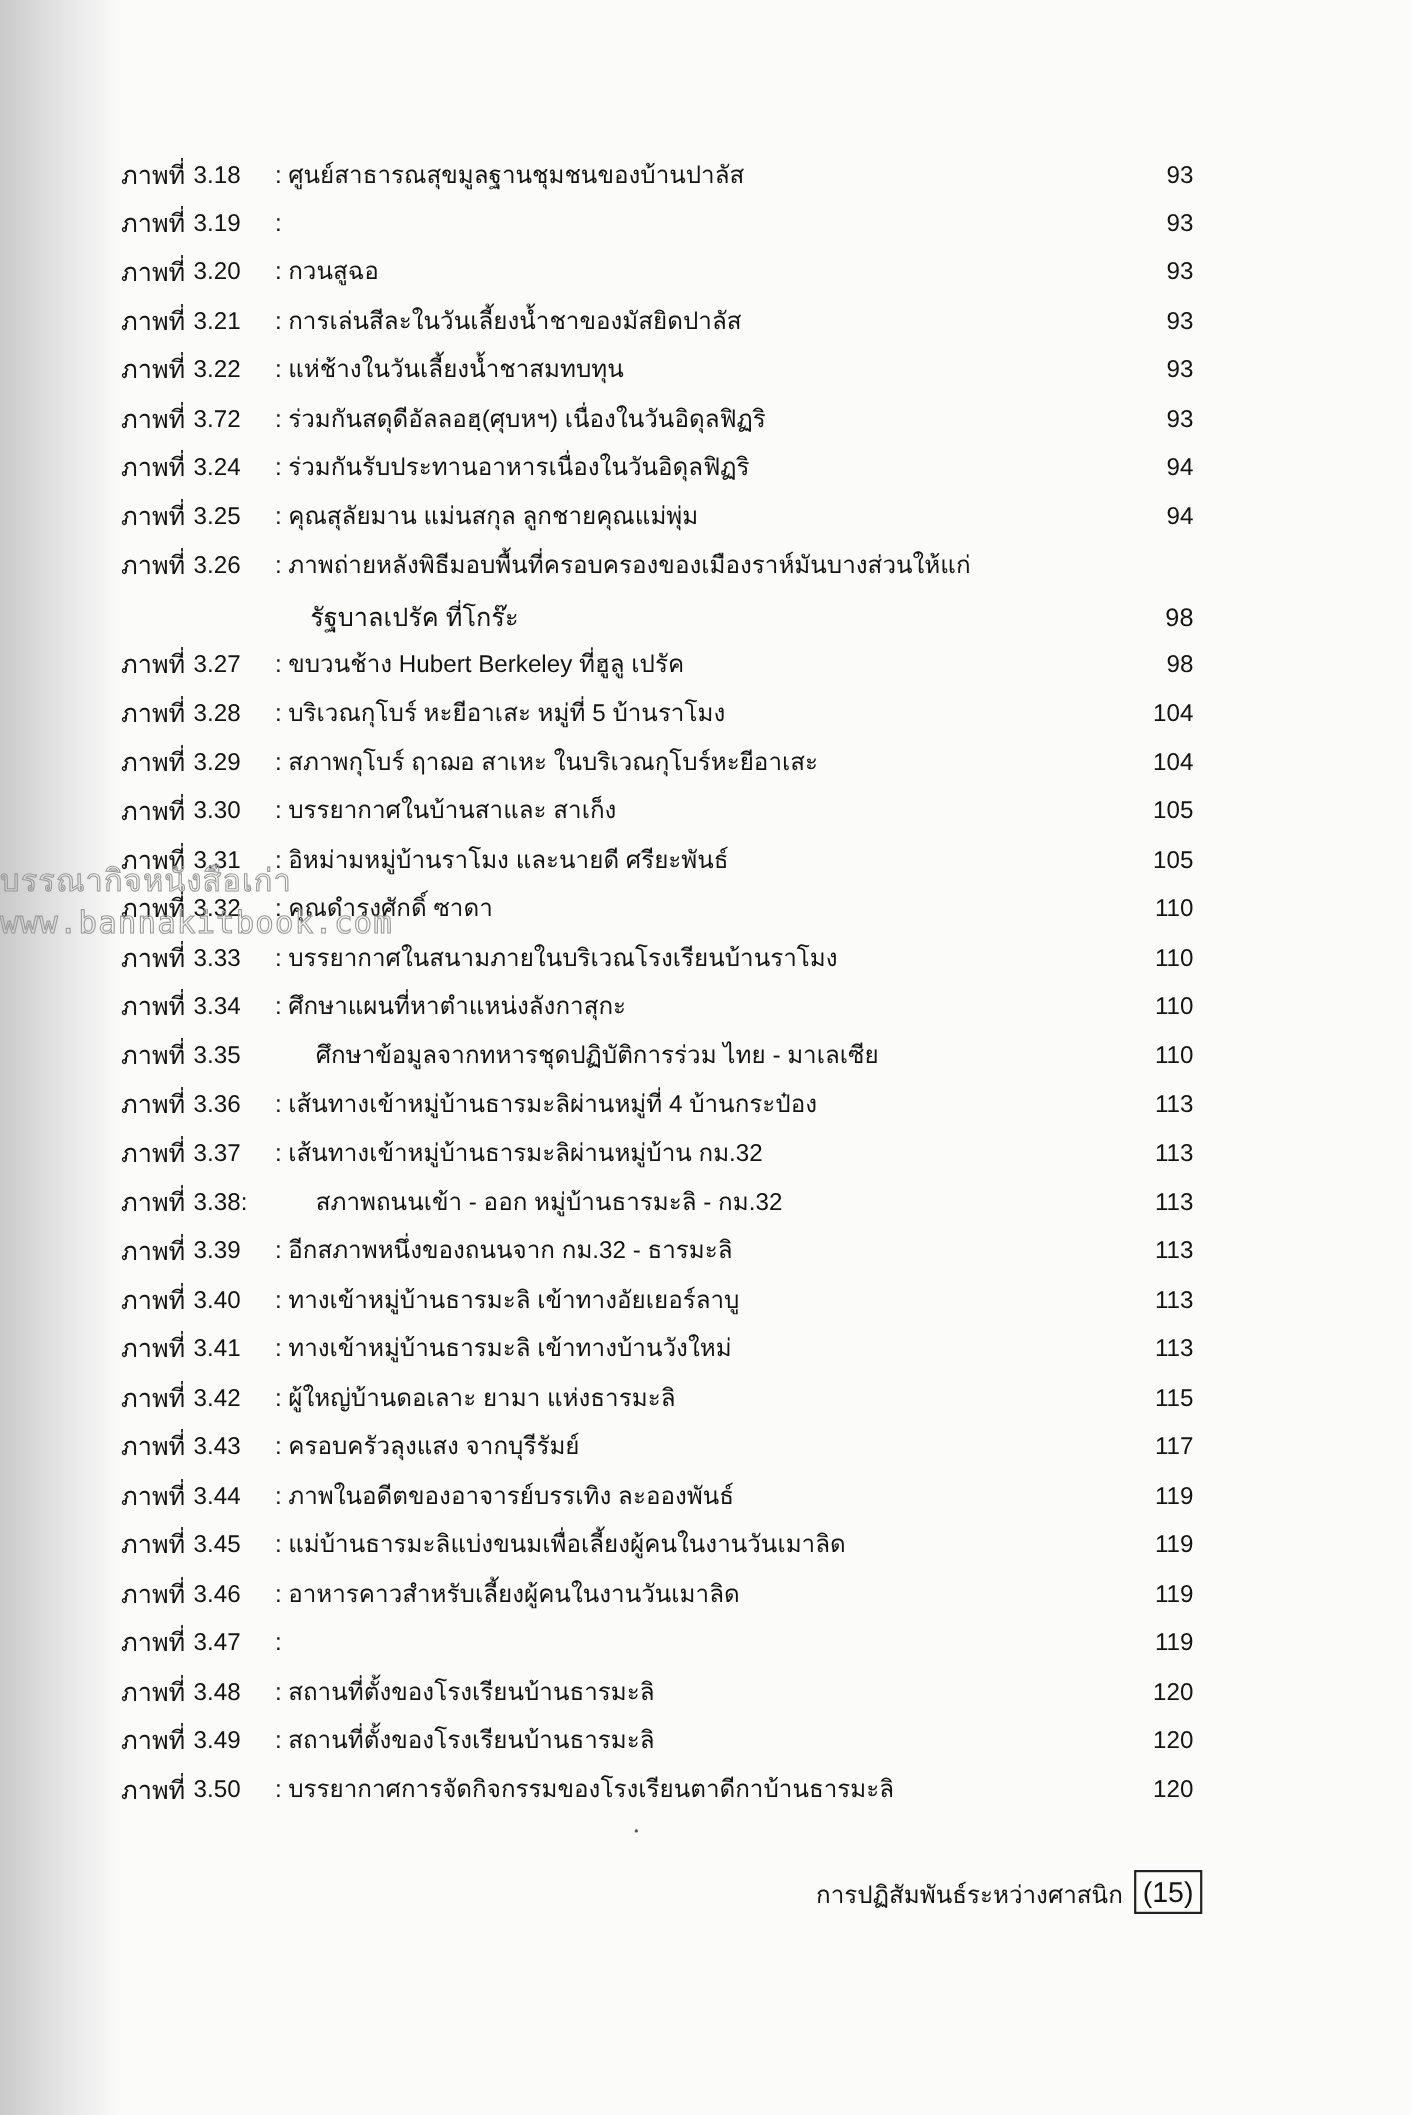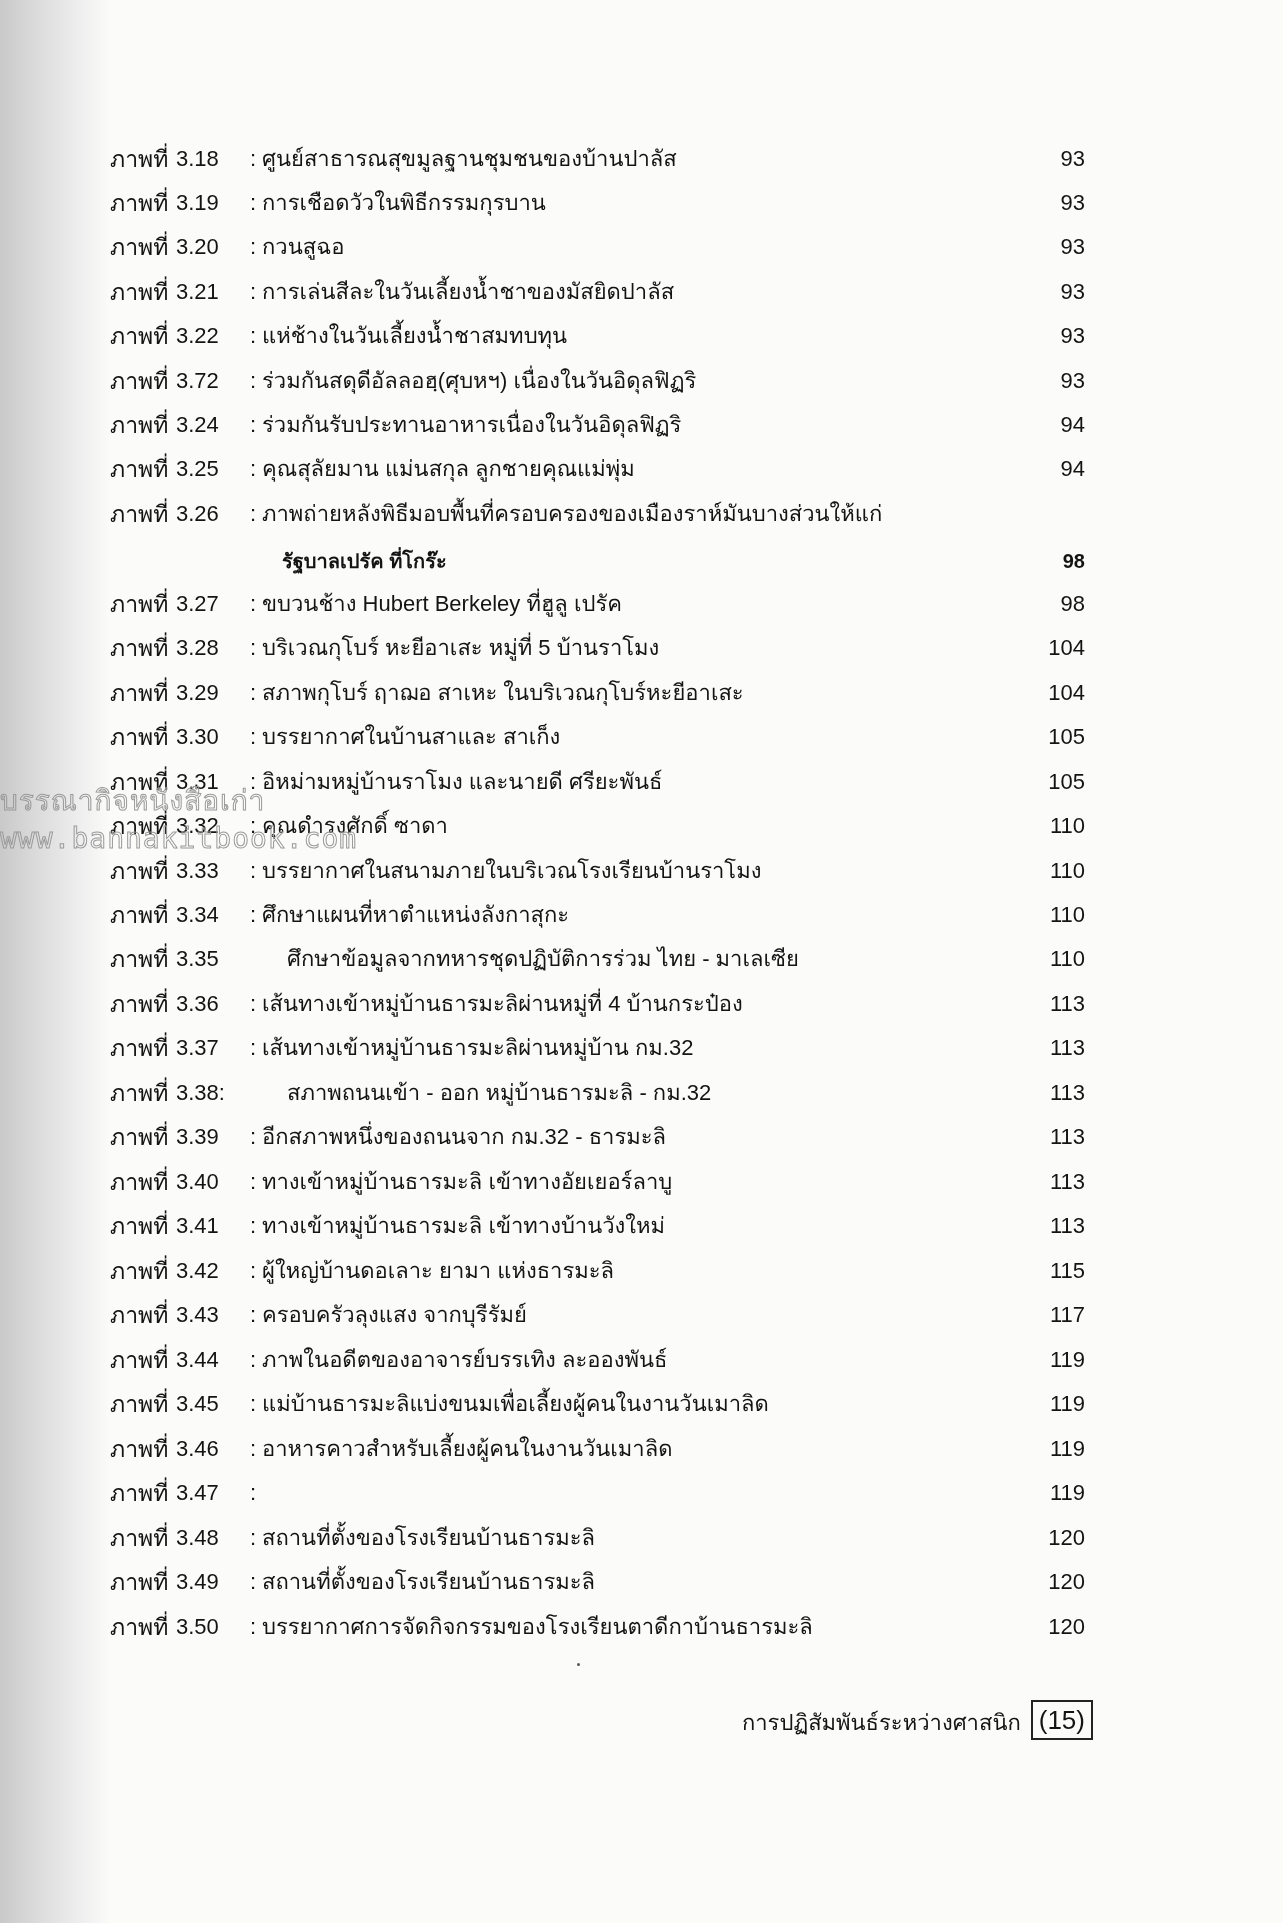--- a/index.html
+++ b/index.html
@@ -14,21 +14,21 @@
     background: linear-gradient(to right, #c9c9c9 0%, #dcdcdc 35%, #ededed 70%, #fbfbfa 100%);
   }
   .page { position: absolute; left: 0; top: 0; width: 1283px; height: 1923px; }
   .row { position: absolute; left: 0; width: 1283px; height: 40px; font-size: 22px; line-height: 40px; }
   .row .label { position: absolute; left: 110px; font-size: 23px; }
   .row .num { position: absolute; left: 176px; }
   .row .colon { position: absolute; left: 250px; }
   .row .title { position: absolute; left: 262px; white-space: nowrap; }
   .row .title.nocolon { left: 287px; }
   .row .pg { position: absolute; right: 198px; text-align: right; }
-  .cont { position: absolute; left: 0; width: 1283px; height: 40px; font-size: 20px; line-height: 40px; font-weight: bold; }
+  .cont { position: absolute; left: 0; width: 1283px; height: 40px; font-size: 23px; line-height: 40px; }
   .cont .title { position: absolute; left: 282px; white-space: nowrap; }
   .cont .pg { position: absolute; right: 198px; }
   .watermark {
     position: absolute; left: 0; width: 1114px; text-align: left;
     color: transparent; -webkit-text-stroke: 1px #9a9a9a; font-size: 28px;
     letter-spacing: 1px;
   }
   .footer {
     position: absolute; top: 1700px; right: 190px; display: flex; align-items: flex-end; gap: 10px;
     font-size: 22px;
@@ -49,21 +49,20 @@
     <span class="label">ภาพที่</span>
     <span class="num">3.18</span>
     <span class="colon">:</span>
     <span class="title">ศูนย์สาธารณสุขมูลฐานชุมชนของบ้านปาลัส</span>
     <span class="pg">93</span>
   </div>
   <div class="row" style="top:183px">
     <span class="label">ภาพที่</span>
     <span class="num">3.19</span>
     <span class="colon">:</span>
-    <span class="title">การเชือดวัวในพิธีกรรมกุรบาน</span>
     <span class="pg">93</span>
   </div>
   <div class="row" style="top:227px">
     <span class="label">ภาพที่</span>
     <span class="num">3.20</span>
     <span class="colon">:</span>
     <span class="title">กวนสูฉอ</span>
     <span class="pg">93</span>
   </div>
   <div class="row" style="top:272px">

